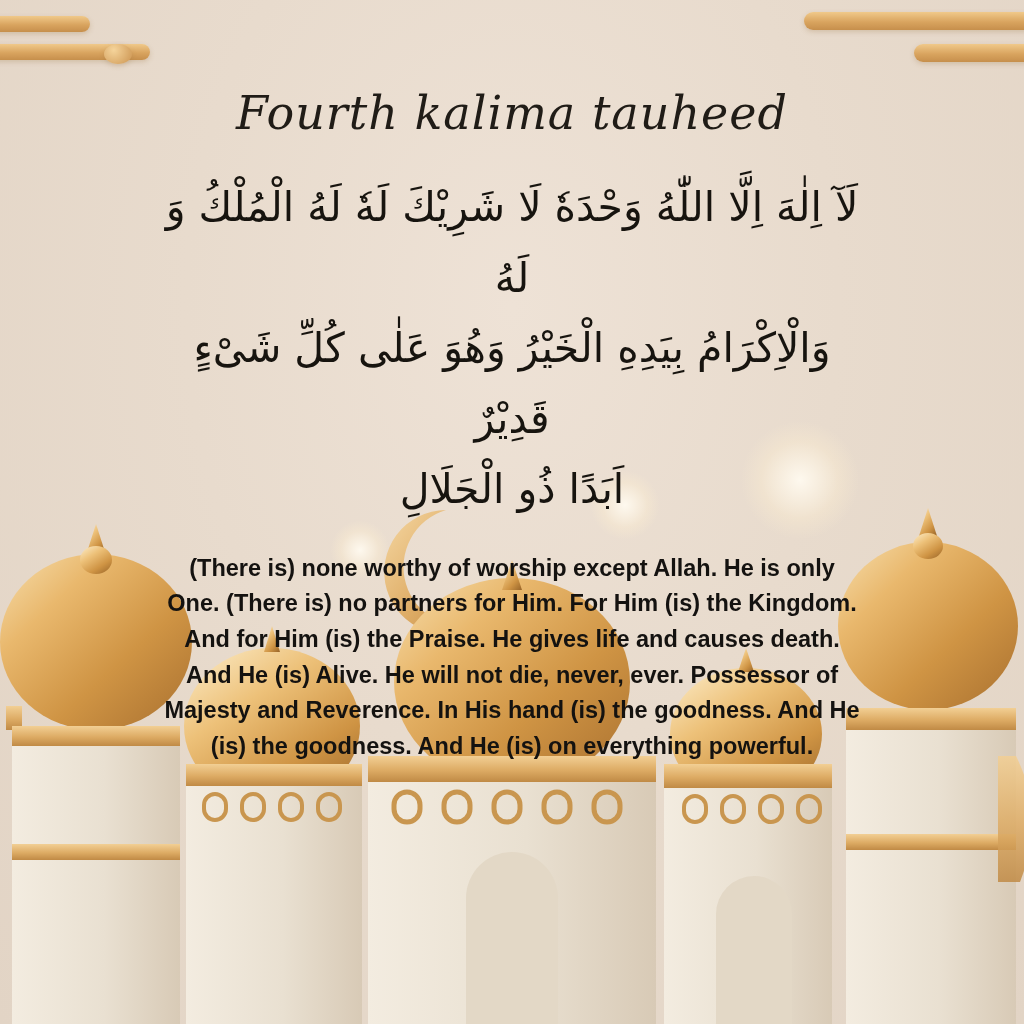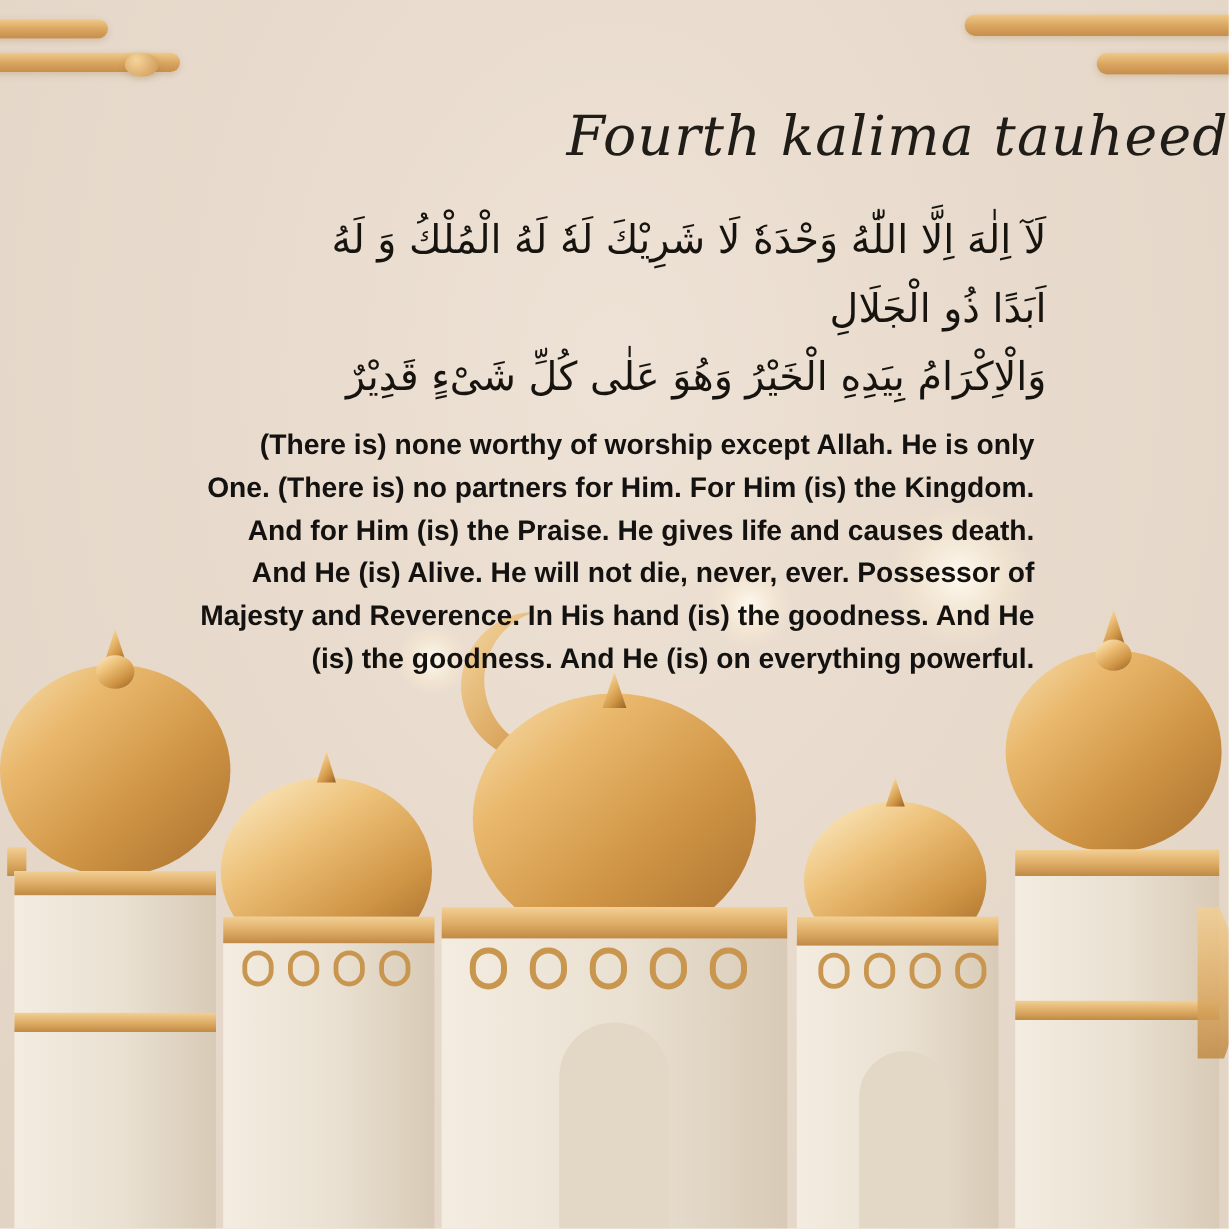--- a/index.html
+++ b/index.html
@@ -44,46 +44,46 @@
   }
   .sp1 { left: 740px; top: 420px; width: 120px; height: 120px; }
   .sp2 { left: 590px; top: 470px; width: 70px;  height: 70px; }
   .sp3 { left: 330px; top: 520px; width: 60px;  height: 60px; }
 
   
   #content {
     position: absolute;
     left: 0; top: 0;
     width: 1024px;
-    text-align: right;
+    text-align: center;
     z-index: 5;
   }
   #title {
     margin: 0;
     padding-top: 86px;
     font-family: "DejaVu Serif", serif;
     font-style: italic;
     font-weight: 400;
     font-size: 46px;
     letter-spacing: 1px;
     color: #201c17;
   }
   #arabic {
     margin: 32px auto 0 auto;
     width: 720px;
     direction: rtl;
     font-family: "DejaVu Sans", sans-serif;
-    font-size: 33px;
+    font-size: 41px;
     line-height: 1.72;
     color: #17140f;
     font-weight: 500;
   }
   #arabic .ln { display: block; }
   #translation {
-    margin: 11px auto 0 auto;
+    margin: 26px auto 0 auto;
     width: 700px;
     font-family: "Liberation Sans", sans-serif;
     font-weight: bold;
     font-size: 23.5px;
     line-height: 1.52;
     color: #141210;
   }
 
   
   #mosque {
@@ -203,19 +203,19 @@
       <rect x="846" y="370" width="170" height="16" fill="url(#goldBand)"></rect>
       <path d="M1016 292 q30 60 4 126 h-22 v-126 Z" fill="url(#goldBand)" opacity="0.85"></path>
     </g>
   </svg>
 
   <div id="content">
     <h1 id="title">Fourth kalima tauheed</h1>
 
     <div id="arabic">
       <span class="ln">لَآ اِلٰهَ اِلَّا اللّٰهُ وَحْدَهٗ لَا شَرِيْكَ لَهٗ لَهُ الْمُلْكُ وَ لَهُ</span>
+      <span class="ln">وَالْاِكْرَامُ بِيَدِهِ الْخَيْرُ وَهُوَ عَلٰى كُلِّ شَىْءٍ قَدِيْرٌ</span>
       <span class="ln">اَبَدًا ذُو الْجَلَالِ</span>
-      <span class="ln">وَالْاِكْرَامُ بِيَدِهِ الْخَيْرُ وَهُوَ عَلٰى كُلِّ شَىْءٍ قَدِيْرٌ</span>
     </div>
 
     <p id="translation">(There is) none worthy of worship except Allah. He is only One. (There is) no partners for Him. For Him (is) the Kingdom. And for Him (is) the Praise. He gives life and causes death. And He (is) Alive. He will not die, never, ever. Possessor of Majesty and Reverence. In His hand (is) the goodness. And He (is) the goodness. And He (is) on everything powerful.</p>
   </div>
 </div>
 
 </body></html>

